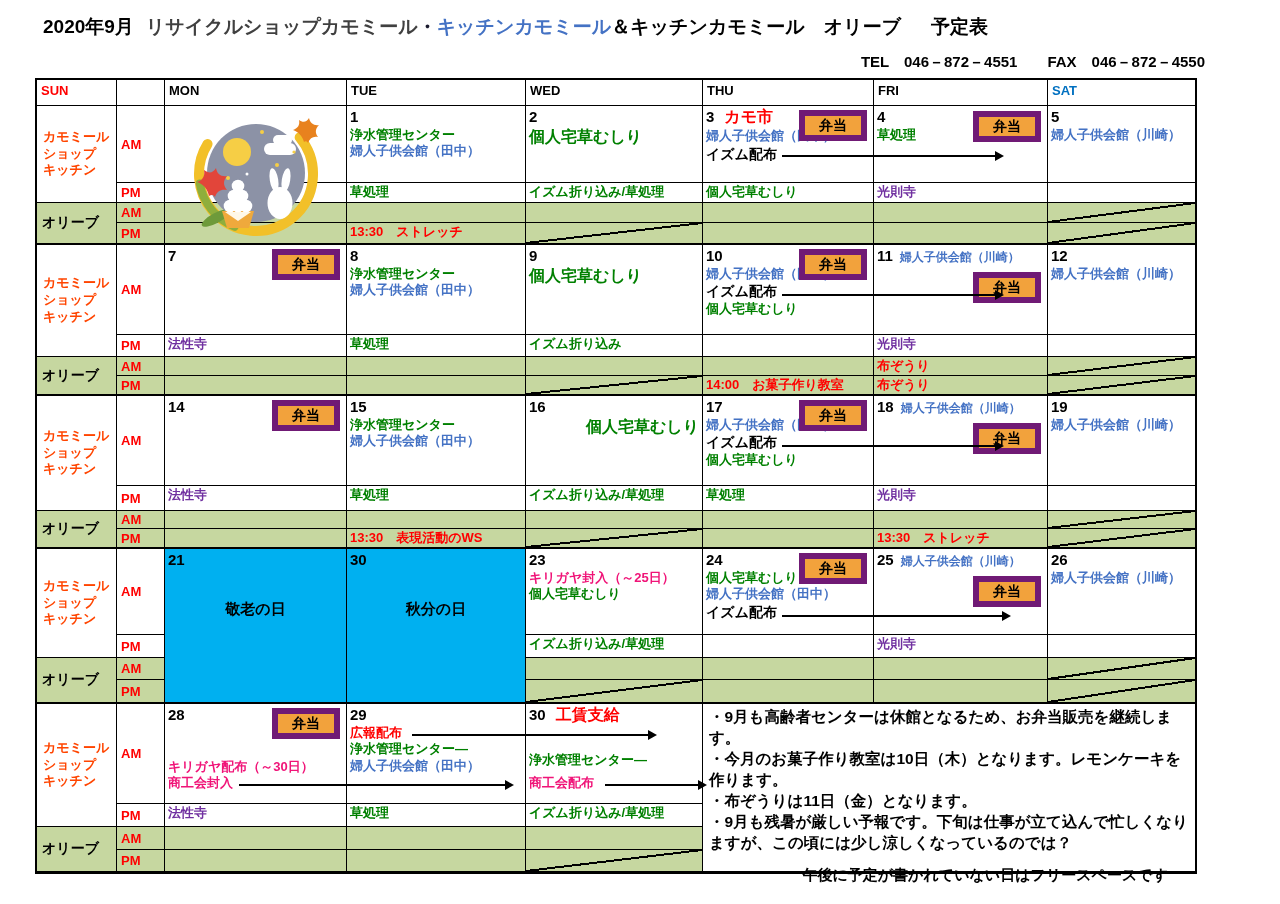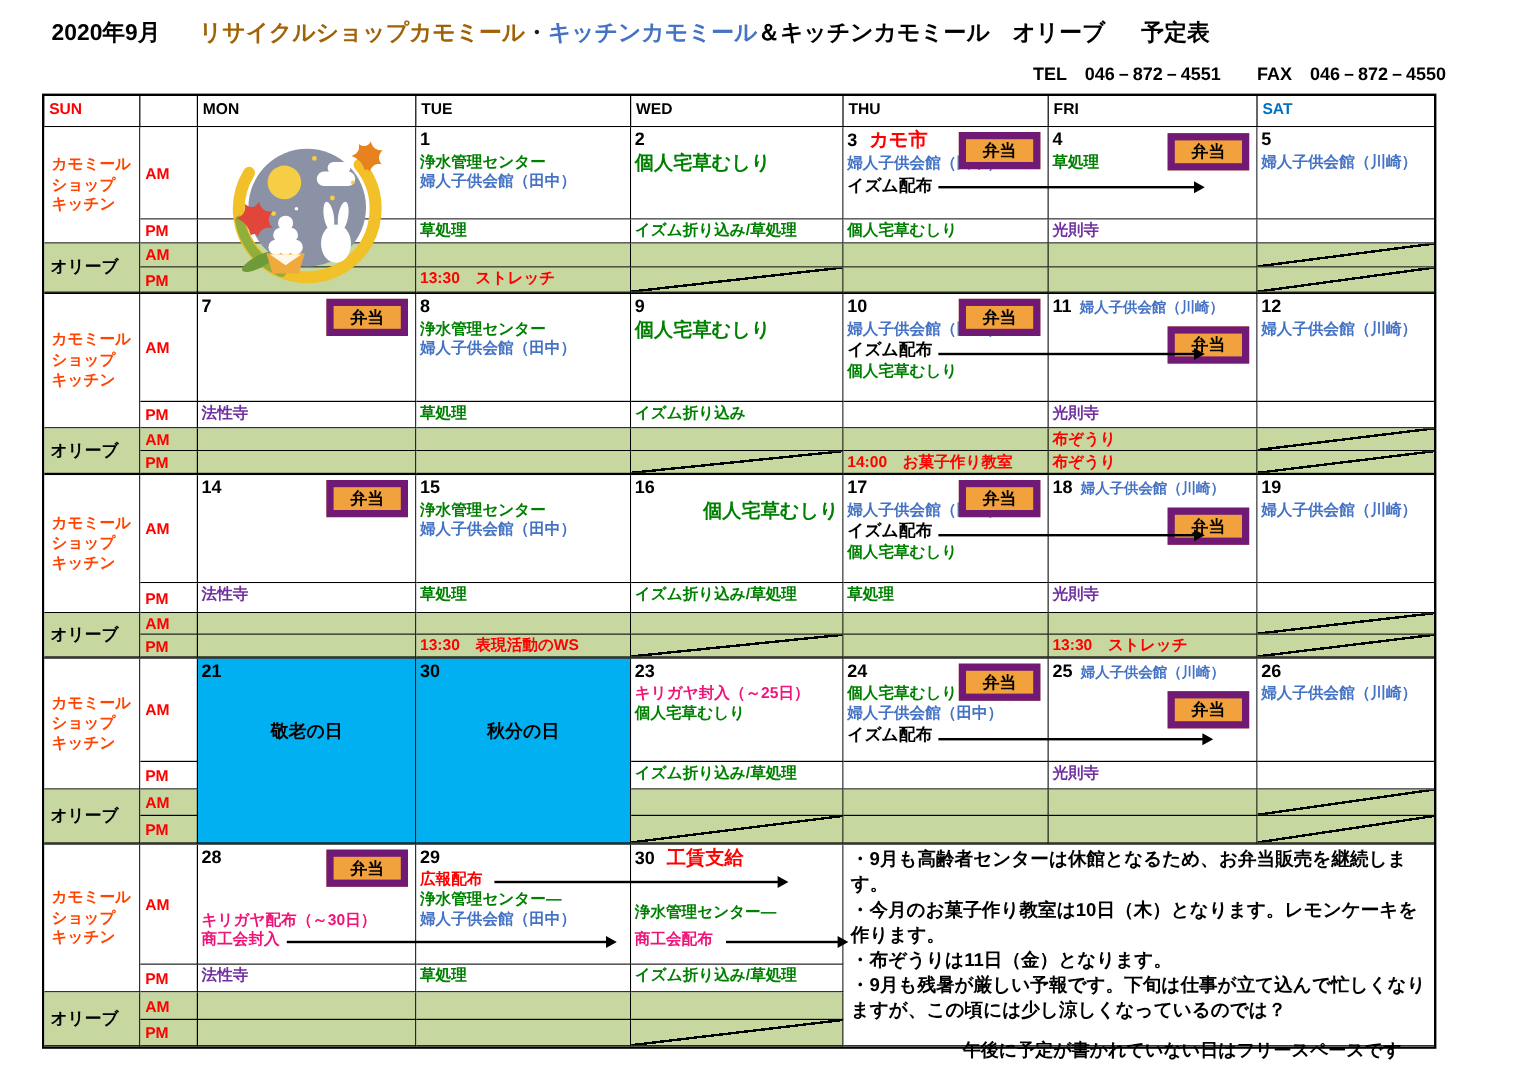--- a/index.html
+++ b/index.html
@@ -1,19 +1,19 @@
 <!DOCTYPE html>
 <html><head>
 <meta charset="utf-8">
 <style>
   html,body{margin:0;padding:0;background:#fff;}
   body{width:1280px;height:904px;font-family:"Liberation Sans","DejaVu Sans",sans-serif;color:#000;}
   .page{position:relative;width:1280px;height:904px;background:#fff;overflow:hidden;}
   .title{position:absolute;left:43px;top:14px;font-size:19px;font-weight:bold;white-space:nowrap;}
-  .title .t-shop{color:#a16207;margin-left:32px;}
+  .title .t-shop{color:#404040;margin-left:12px;}
   .title .t-dot{color:#1a1a2e;}
   .title .t-kitchen{color:#4472C4;}
   .title .t-suffix{margin-left:30px;}
   .contact{position:absolute;top:53px;left:47px;width:1158px;text-align:right;font-size:15px;font-weight:bold;}
   .cal{position:absolute;left:35px;top:78px;width:1158px;border:2px solid #000;background:#fff;box-sizing:content-box;}
   .hrow{display:grid;}
   .hcell{height:25px;box-sizing:border-box;font-weight:bold;font-size:13px;padding:3px 2px 0 4px;border-right:1px solid #000;}
   .hcell.red{color:#FF0000;} .hcell.satblue{color:#0070C0;}
   .week{display:grid;position:relative;border-top:1px solid #000;}
   .cell{position:relative;box-sizing:border-box;border-right:1px solid #000;border-bottom:1px solid #000;

